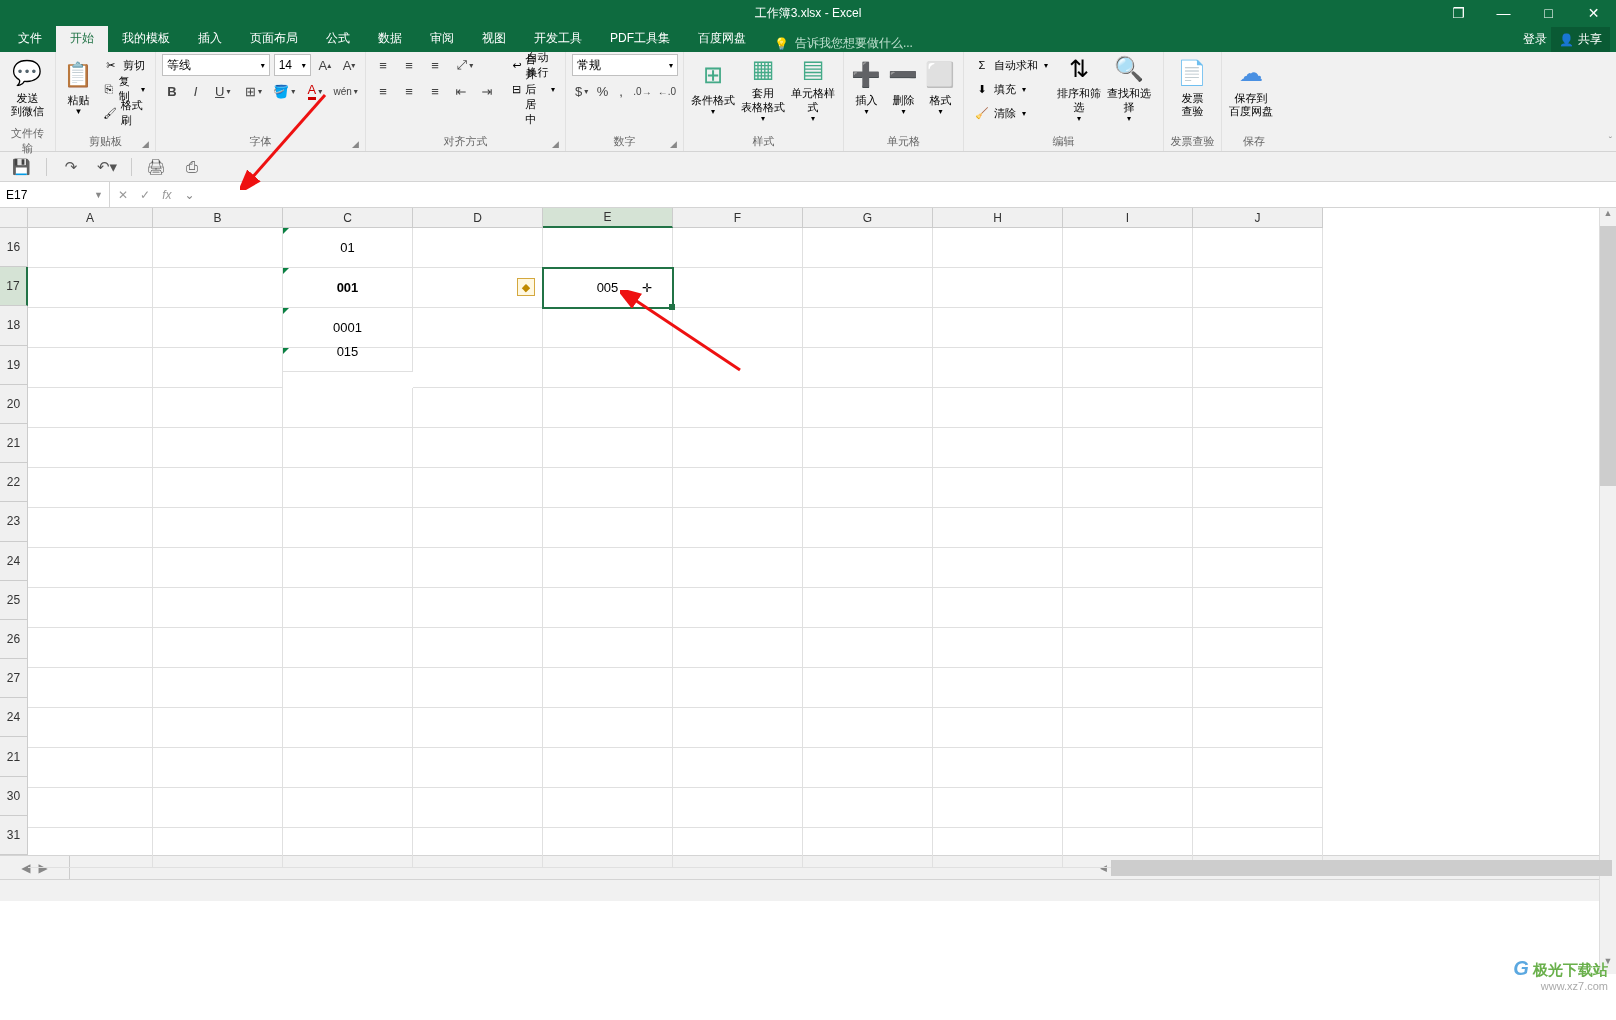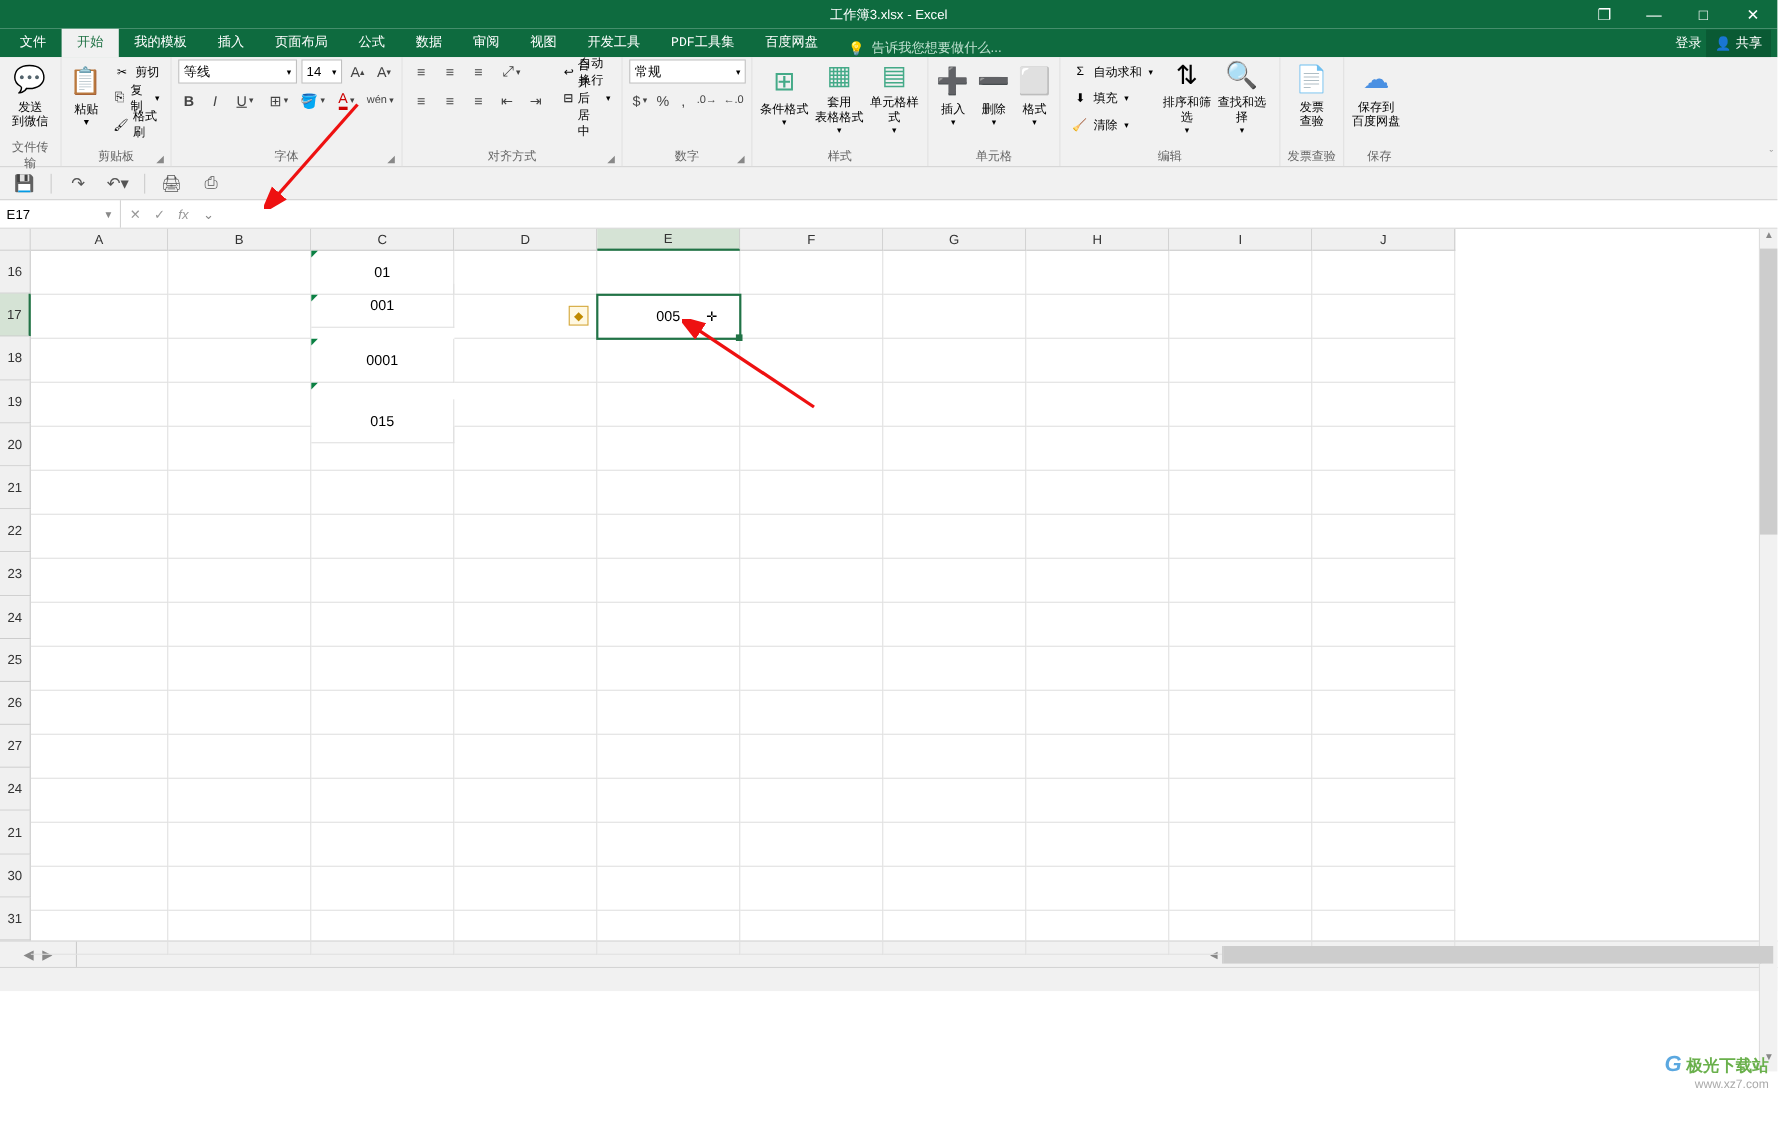--- a/index.html
+++ b/index.html
@@ -6,21 +6,21 @@
 body { width: 1616px; height: 1020px; background: #fff; overflow: hidden; position: relative; font-size: 12px; }
 
 
 .title-bar { background: #0e6b3f; height: 26px; display: flex; align-items: center; color: #fff; position: relative; }
 .title-bar .title { position: absolute; left: 50%; transform: translateX(-50%); font-size: 12px; }
 .title-bar .win-controls { margin-left: auto; display: flex; }
 .title-bar .win-btn { width: 45px; height: 26px; display: flex; align-items: center; justify-content: center; color: #fff; font-size: 14px; }
 
 
 .ribbon-tabs { background: #0e6b3f; height: 26px; display: flex; align-items: flex-end; color: #fff; font-size: 12px; padding-left: 4px; }
-.ribbon-tab { padding: 5px 14px; cursor: pointer; font-family: Liberation Mono, monospace; }
+.ribbon-tab { padding: 5px 14px; cursor: pointer; }
 .ribbon-tab.active { background: #f1f1f1; color: #217346; }
 .ribbon-right { margin-left: auto; display: flex; align-items: center; gap: 4px; padding-right: 6px; font-size: 12px; }
 .ribbon-right .share { background: #0a5a34; padding: 4px 8px; display: flex; align-items: center; gap: 4px; }
 
 
 .ribbon { background: #f1f1f1; height: 100px; border-bottom: 1px solid #d4d4d4; display: flex; position: relative; }
 .ribbon-group { border-right: 1px solid #e1e1e1; padding: 2px 6px 0 6px; display: flex; flex-direction: column; }
 .ribbon-group-content { flex: 1; display: flex; align-items: flex-start; gap: 4px; }
 .ribbon-group-label { text-align: center; font-size: 11px; color: #666; padding: 2px 0; position: relative; }
 .ribbon-group-label .launcher { position: absolute; right: 0; bottom: 2px; font-size: 9px; color: #888; }
@@ -430,41 +430,41 @@
       <div class="cell" style="left: 255px; top: 0px; width: 130px; height: 40px;">01</div>
       <div class="cell" style="left: 385px; top: 0px; width: 130px; height: 40px;"></div>
       <div class="cell" style="left: 515px; top: 0px; width: 130px; height: 40px;"></div>
       <div class="cell" style="left: 645px; top: 0px; width: 130px; height: 40px;"></div>
       <div class="cell" style="left: 775px; top: 0px; width: 130px; height: 40px;"></div>
       <div class="cell" style="left: 905px; top: 0px; width: 130px; height: 40px;"></div>
       <div class="cell" style="left: 1035px; top: 0px; width: 130px; height: 40px;"></div>
       <div class="cell" style="left: 1165px; top: 0px; width: 130px; height: 40px;"></div>
       <div class="cell" style="left: 0px; top: 40px; width: 125px; height: 40px;"></div>
       <div class="cell" style="left: 125px; top: 40px; width: 130px; height: 40px;"></div>
-      <div class="cell" style="left: 255px; top: 30px; width: 130px; height: 40px;">001</div>
+      <div class="cell" style="left: 255px; top: 40px; width: 130px; height: 40px; font-weight: bold;">001</div>
       <div class="cell" style="left: 385px; top: 40px; width: 130px; height: 40px;"></div>
       <div class="cell sel" style="left: 515px; top: 40px; width: 130px; height: 40px;">005<div style="position: absolute; right: -3px; bottom: -3px; width: 6px; height: 6px; background: rgb(33, 115, 70);"></div><div style="position: absolute; right: 20px; top: 50%; transform: translateY(-50%); font-size: 12px;">✛</div></div>
       <div class="cell" style="left: 645px; top: 40px; width: 130px; height: 40px;"></div>
       <div class="cell" style="left: 775px; top: 40px; width: 130px; height: 40px;"></div>
       <div class="cell" style="left: 905px; top: 40px; width: 130px; height: 40px;"></div>
       <div class="cell" style="left: 1035px; top: 40px; width: 130px; height: 40px;"></div>
       <div class="cell" style="left: 1165px; top: 40px; width: 130px; height: 40px;"></div>
       <div class="cell" style="left: 0px; top: 80px; width: 125px; height: 40px;"></div>
       <div class="cell" style="left: 125px; top: 80px; width: 130px; height: 40px;"></div>
       <div class="cell" style="left: 255px; top: 80px; width: 130px; height: 40px;">0001</div>
       <div class="cell" style="left: 385px; top: 80px; width: 130px; height: 40px;"></div>
       <div class="cell" style="left: 515px; top: 80px; width: 130px; height: 40px;"></div>
       <div class="cell" style="left: 645px; top: 80px; width: 130px; height: 40px;"></div>
       <div class="cell" style="left: 775px; top: 80px; width: 130px; height: 40px;"></div>
       <div class="cell" style="left: 905px; top: 80px; width: 130px; height: 40px;"></div>
       <div class="cell" style="left: 1035px; top: 80px; width: 130px; height: 40px;"></div>
       <div class="cell" style="left: 1165px; top: 80px; width: 130px; height: 40px;"></div>
       <div class="cell" style="left: 0px; top: 120px; width: 125px; height: 40px;"></div>
       <div class="cell" style="left: 125px; top: 120px; width: 130px; height: 40px;"></div>
-      <div class="cell" style="left: 255px; top: 135px; width: 130px; height: 40px;">015</div>
+      <div class="cell" style="left: 255px; top: 104px; width: 130px; height: 40px;">015</div>
       <div class="cell" style="left: 385px; top: 120px; width: 130px; height: 40px;"></div>
       <div class="cell" style="left: 515px; top: 120px; width: 130px; height: 40px;"></div>
       <div class="cell" style="left: 645px; top: 120px; width: 130px; height: 40px;"></div>
       <div class="cell" style="left: 775px; top: 120px; width: 130px; height: 40px;"></div>
       <div class="cell" style="left: 905px; top: 120px; width: 130px; height: 40px;"></div>
       <div class="cell" style="left: 1035px; top: 120px; width: 130px; height: 40px;"></div>
       <div class="cell" style="left: 1165px; top: 120px; width: 130px; height: 40px;"></div>
       <div class="cell" style="left: 0px; top: 160px; width: 125px; height: 40px;"></div>
       <div class="cell" style="left: 125px; top: 160px; width: 130px; height: 40px;"></div>
       <div class="cell" style="left: 255px; top: 160px; width: 130px; height: 40px;"></div>

